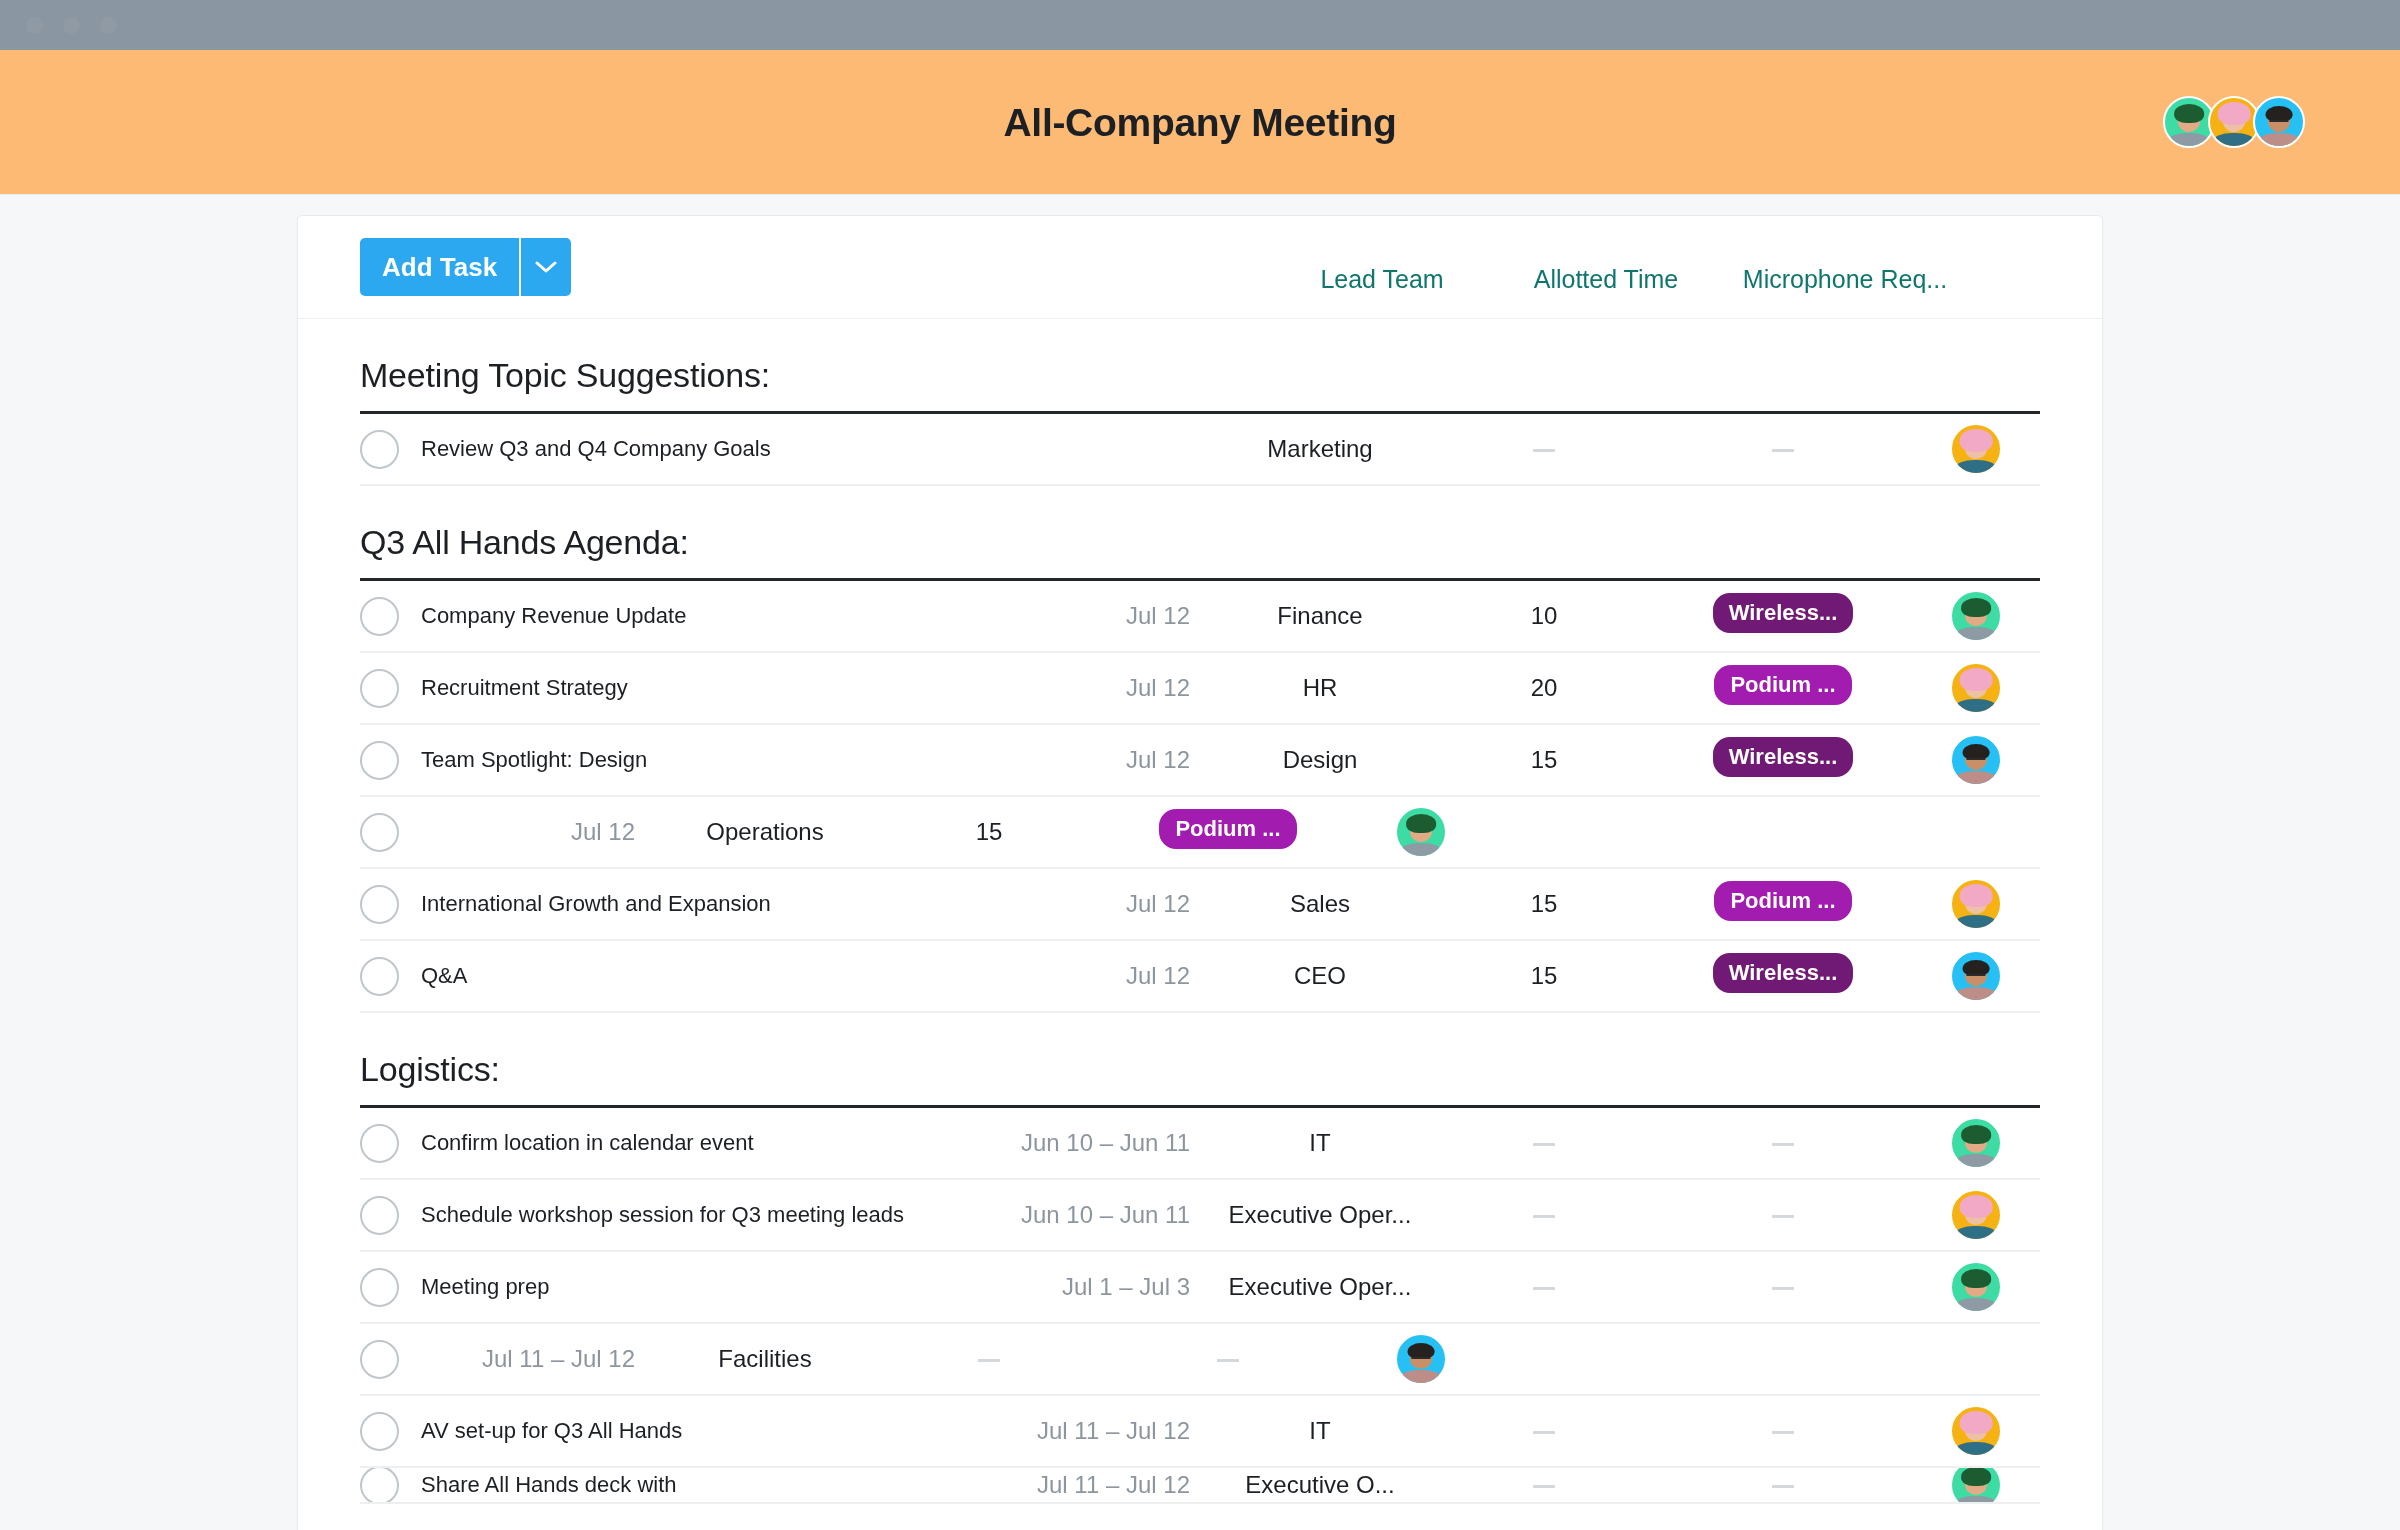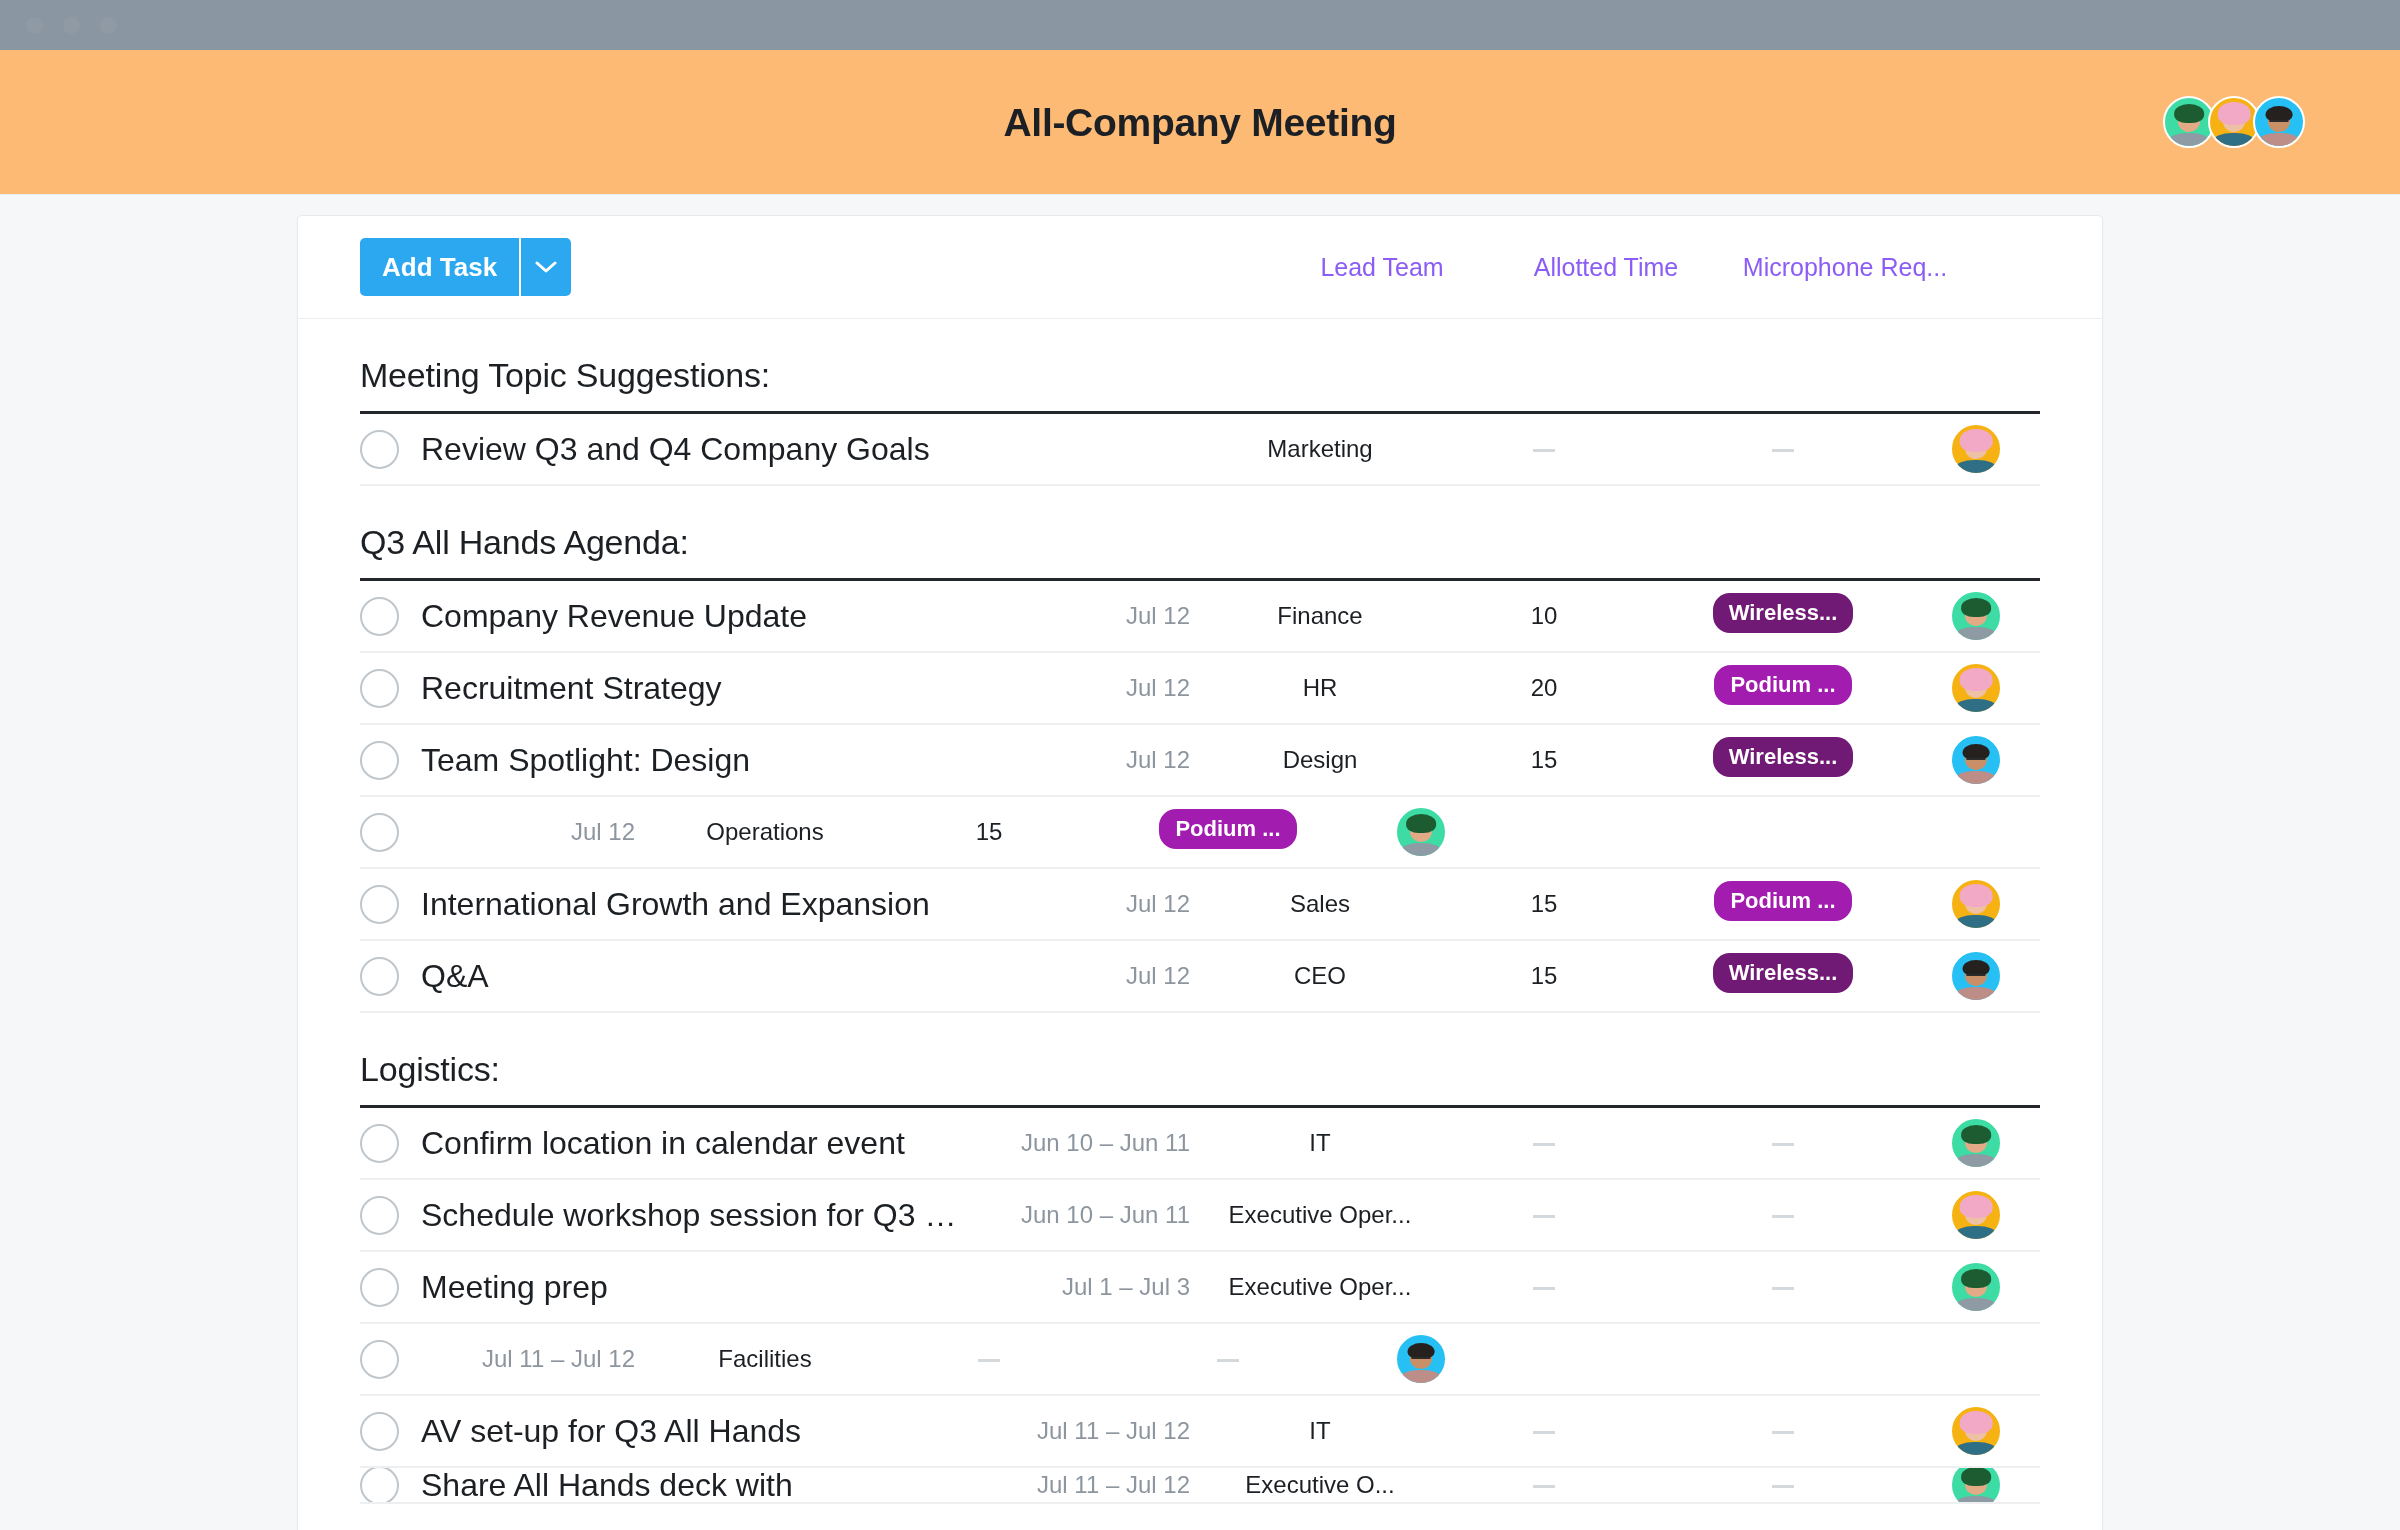--- a/index.html
+++ b/index.html
@@ -119,23 +119,23 @@
   .add-task-caret {
     background: #2ca8f0;
     width: 52px;
     display: flex; align-items: center; justify-content: center;
     border-left: 2px solid #ffffff;
     cursor: pointer;
   }
   .add-task-caret svg { display: block; }
 
   .col-headers {
-    position: absolute; right: 0; top: 0; height: 103px;
+    position: absolute; right: 0; top: 12px; height: 103px;
     display: flex; align-items: center;
-    font-size: 25px; color: #8b5cf6;
+    font-size: 25px; color: #0f766e;
   }
   .ch { text-align: center; }
   .ch-lead { width: 228px; }
   .ch-time { width: 220px; }
   .ch-mic  { width: 258px; margin-right: 128px; }
 
   
   .section { padding: 0 62px; }
   .section-title {
     font-size: 34px; color: #1c2024;
@@ -155,21 +155,21 @@
   .row:last-child { border-bottom: 2px solid #edeff1; }
 
   .cb {
     width: 39px; height: 39px; flex: none;
     border: 2px solid #bfc6cc;
     border-radius: 50%;
     margin-right: 22px;
     cursor: pointer;
   }
   .row-name {
-    font-size: 32px; color: #1c2024;
+    font-size: 22px; color: #1c2024;
     flex: 1 1 auto; white-space: nowrap;
     overflow: hidden; text-overflow: ellipsis;
   }
   .cell {
     flex: none; text-align: center;
     font-size: 24px; color: #1c2024;
     white-space: nowrap; overflow: hidden;
   }
   .c-date { width: 230px; color: #8d959e; text-align: right; padding-right: 16px; }
   .c-lead { width: 228px; }

